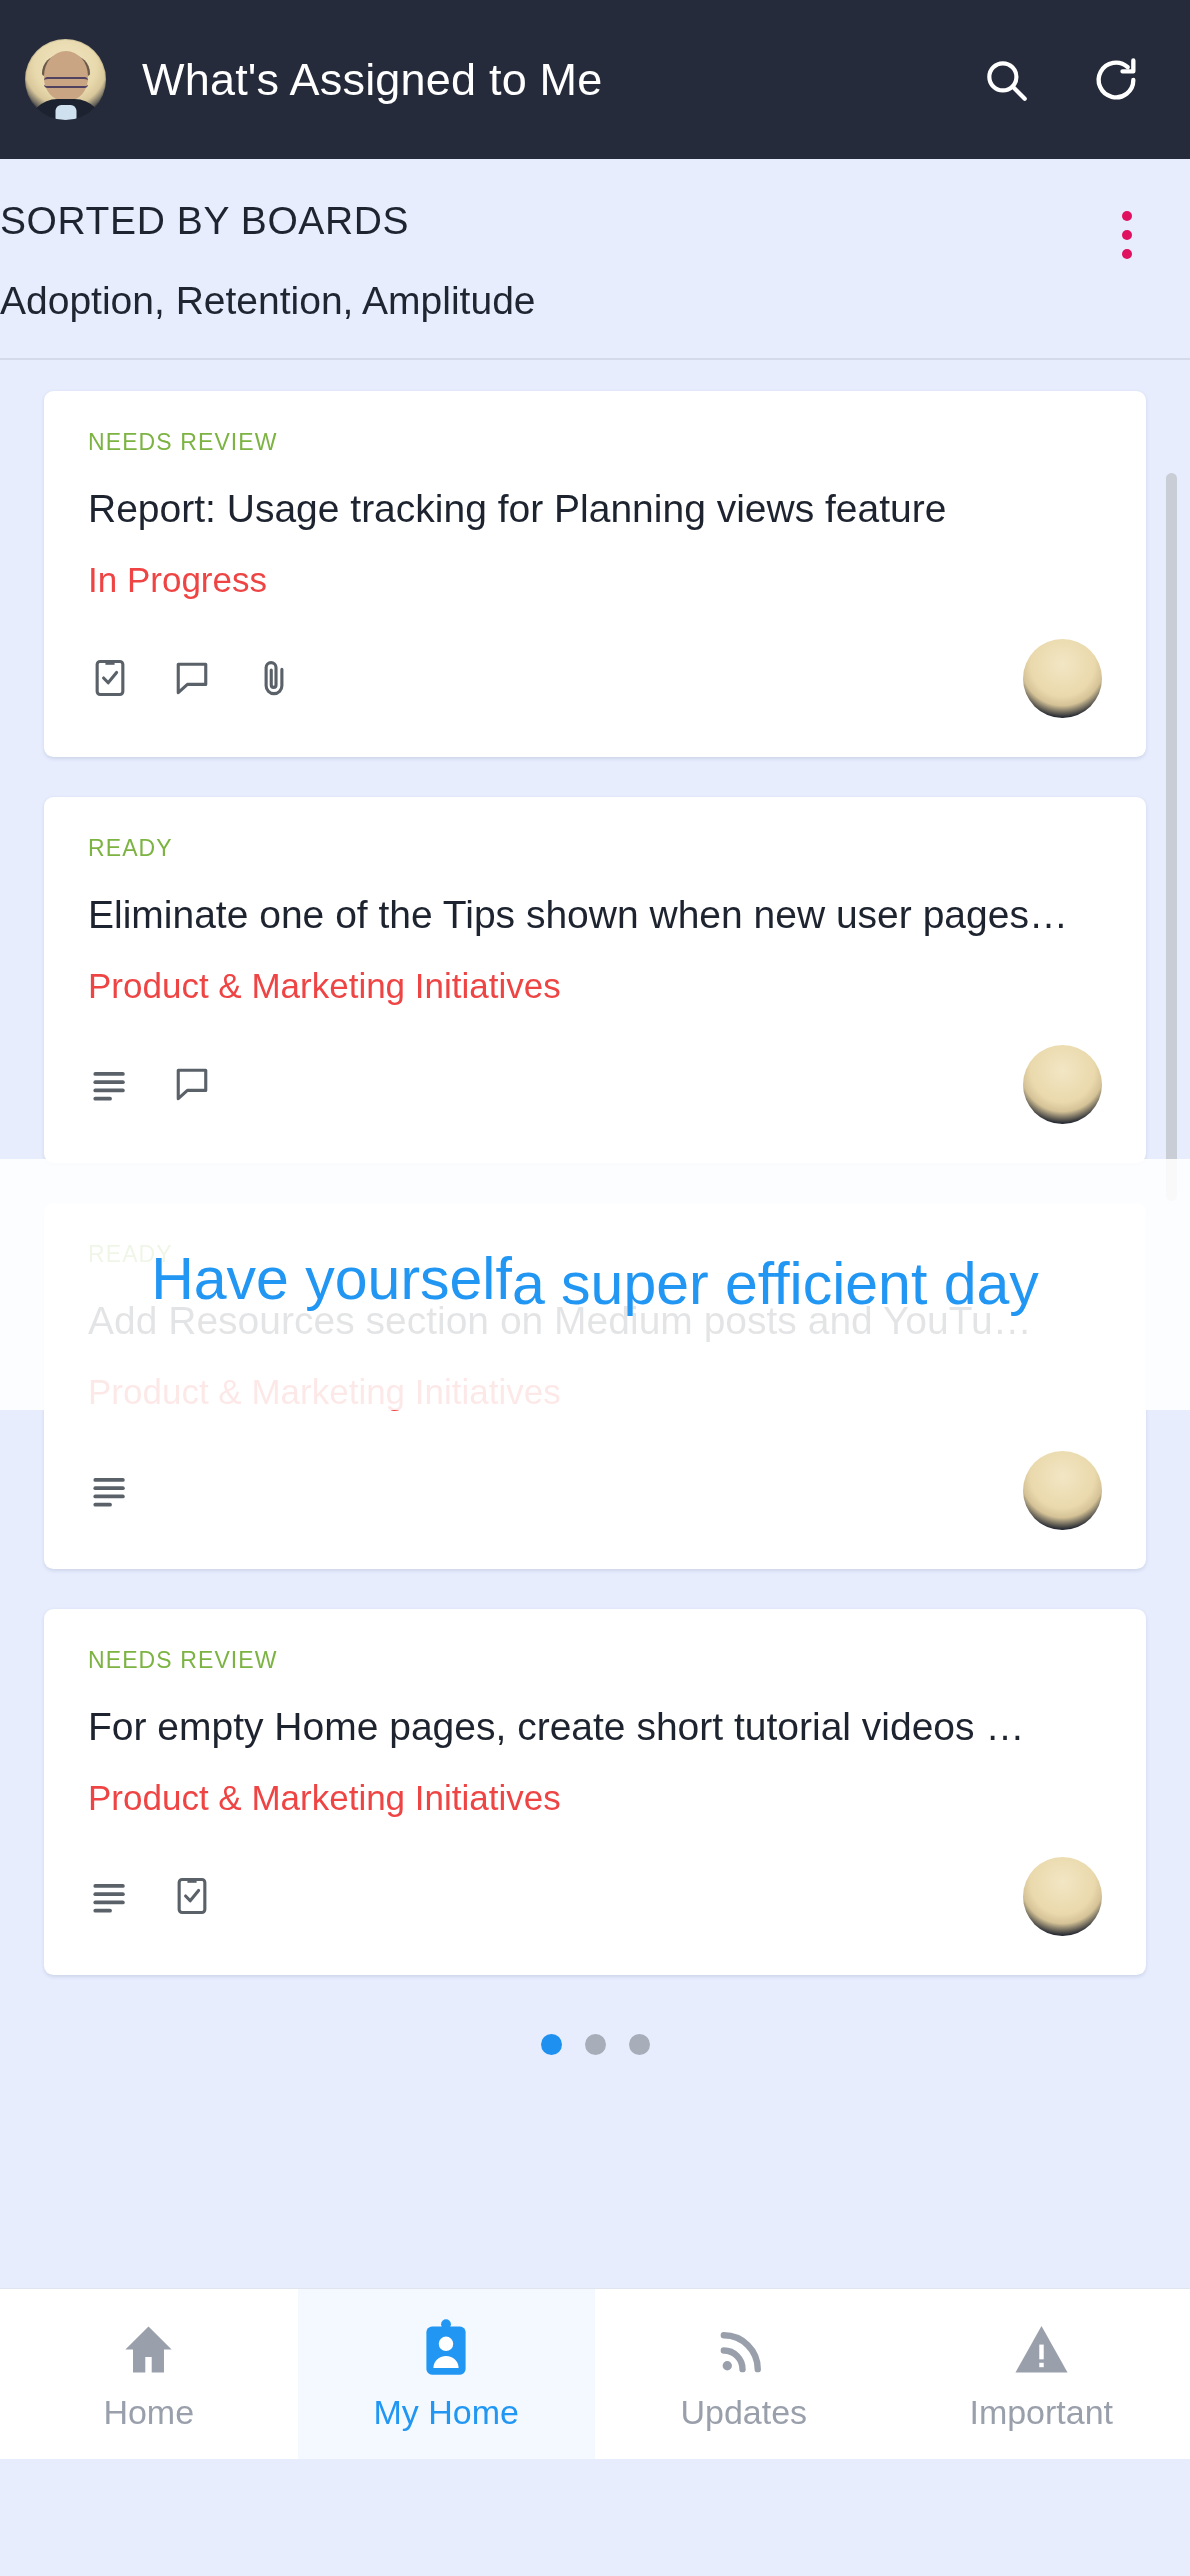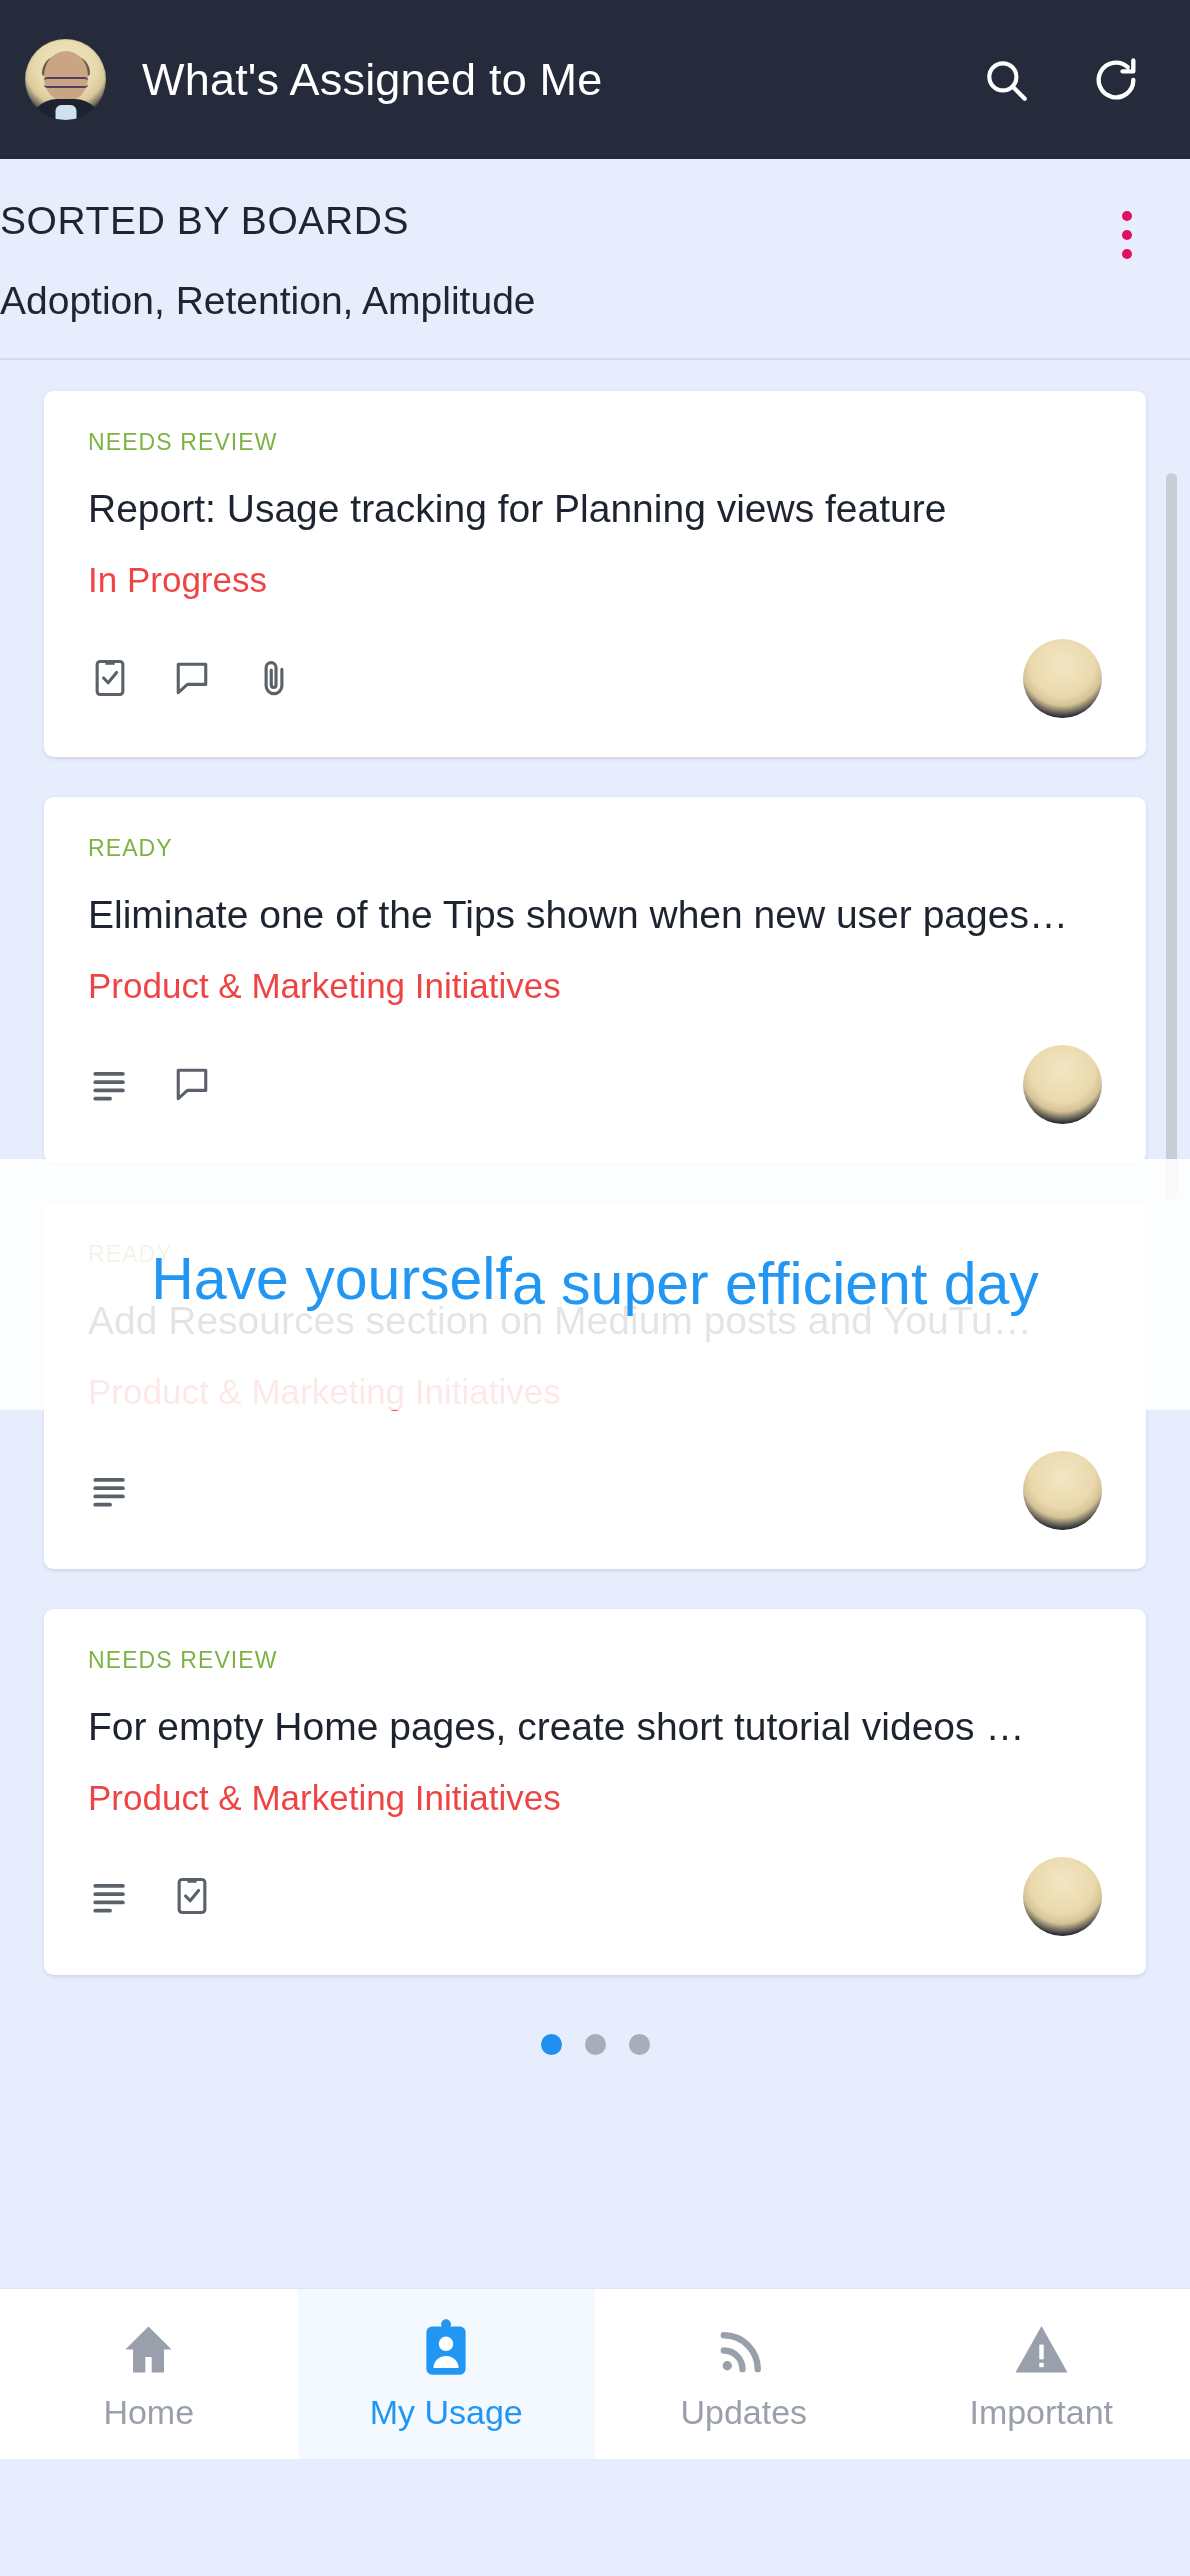--- a/index.html
+++ b/index.html
@@ -299,21 +299,21 @@
 
     <div class="navitem active">
       <div class="navicon">
         <svg width="56" height="61" viewBox="0 0 24 26" fill="#2196f3">
           <circle cx="12" cy="2.6" r="2.1"></circle>
           <rect x="3.6" y="3.6" width="16.8" height="20.6" rx="2.4"></rect>
           <circle cx="12" cy="11" r="3.1" fill="#ffffff"></circle>
           <path d="M6.6 21.4c0-3 2.4-5.2 5.4-5.2s5.4 2.2 5.4 5.2z" fill="#ffffff"></path>
         </svg>
       </div>
-      <div class="navlabel">My Usage</div>
+      <div class="navlabel">My Home</div>
     </div>
 
     <div class="navitem">
       <div class="navicon">
         <svg width="59" height="59" viewBox="0 0 24 24" fill="none" stroke="#9aa0ab" stroke-width="2.6">
           <circle cx="5.4" cy="18.6" r="1.9" fill="#9aa0ab" stroke="none"></circle>
           <path d="M4 12.4a7.6 7.6 0 0 1 7.6 7.6" stroke-linecap="round"></path>
           <path d="M4 6.2A13.8 13.8 0 0 1 17.8 20" stroke-linecap="round"></path>
         </svg>
       </div>

